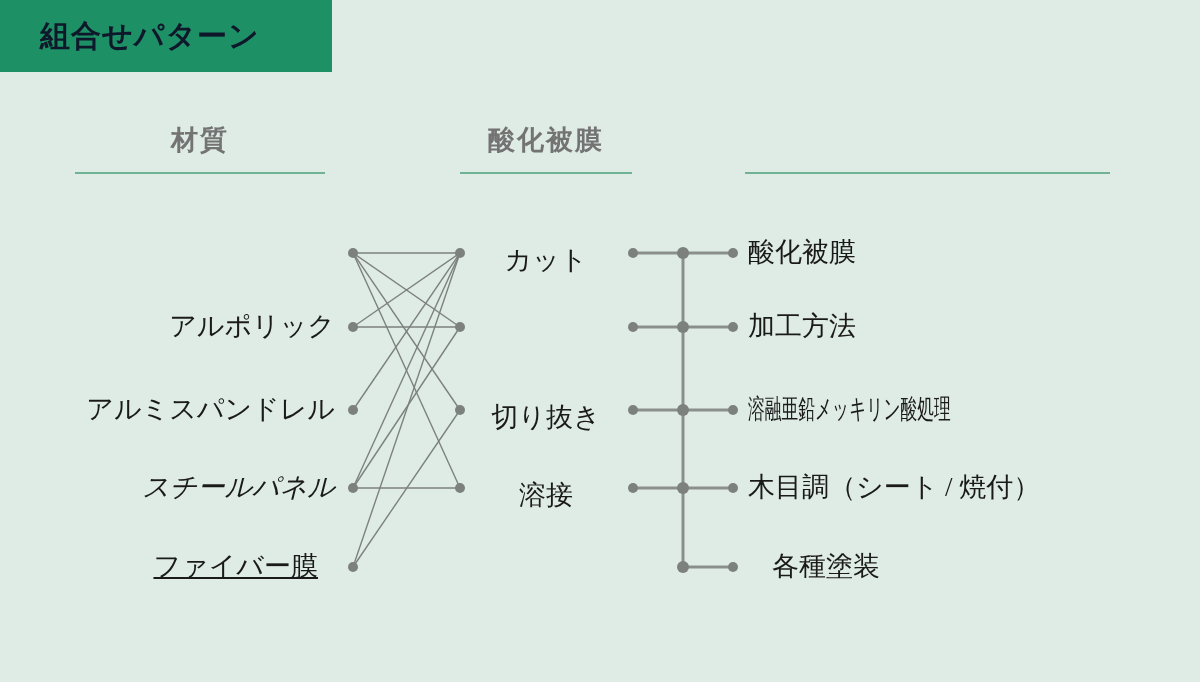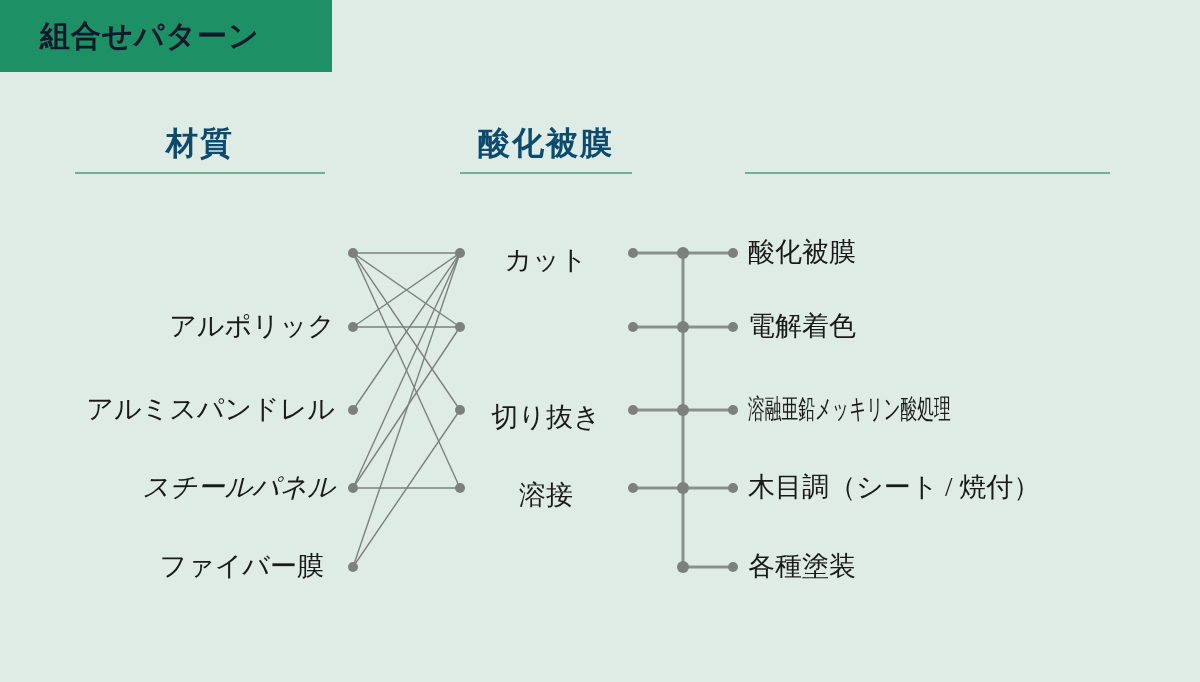--- a/index.html
+++ b/index.html
@@ -25,22 +25,22 @@
     letter-spacing:1px;
     margin-left:40px;
   }
 
   
   .col-head{
     position:absolute;
     text-align:center;
     font-family:"Liberation Sans","DejaVu Sans",sans-serif;
     font-weight:bold;
-    font-size:32px;
-    color:#0c4a6e;
+    font-size:27px;
+    color:#737373;
     letter-spacing:2px;
   }
   .col-rule{
     position:absolute;
     height:2px;
     background:#6fb294;
   }
 
   
   .item{
@@ -130,25 +130,25 @@
         <circle cx="683" cy="488" r="6"></circle>
         <circle cx="733" cy="488" r="5"></circle>
         <circle cx="683" cy="567" r="6"></circle>
         <circle cx="733" cy="567" r="5"></circle>
       </g>
   </svg>
 
   <div class="item right-al" style="left:35px;top:313px;width:300px;">アルポリック</div>
   <div class="item right-al" style="left:20px;top:396px;width:315px;">アルミスパンドレル</div>
   <div class="item right-al" style="left:35px;top:474px;width:300px;font-style:italic;">スチールパネル</div>
-  <div class="item right-al" style="left:24px;top:553px;width:300px;">ファイバー膜</div>
+  <div class="item right-al" style="left:18px;top:553px;width:300px;text-decoration:underline;">ファイバー膜</div>
 
   <div class="item center-al" style="left:466px;top:239px;width:160px;">カット</div>
   <div class="item center-al" style="left:466px;top:396px;width:160px;">切り抜き</div>
   <div class="item center-al" style="left:466px;top:474px;width:160px;">溶接</div>
 
   <div class="item" style="left:748px;top:239px;">酸化被膜</div>
-  <div class="item" style="left:748px;top:313px;">電解着色</div>
+  <div class="item" style="left:748px;top:313px;">加工方法</div>
   <div class="item squeeze" style="left:748px;top:396px;">溶融亜鉛メッキリン酸処理</div>
   <div class="item" style="left:748px;top:474px;">木目調（シート / 焼付）</div>
-  <div class="item" style="left:748px;top:553px;">各種塗装</div>
+  <div class="item" style="left:772px;top:553px;">各種塗装</div>
 
 </div>
 
 </body></html>

